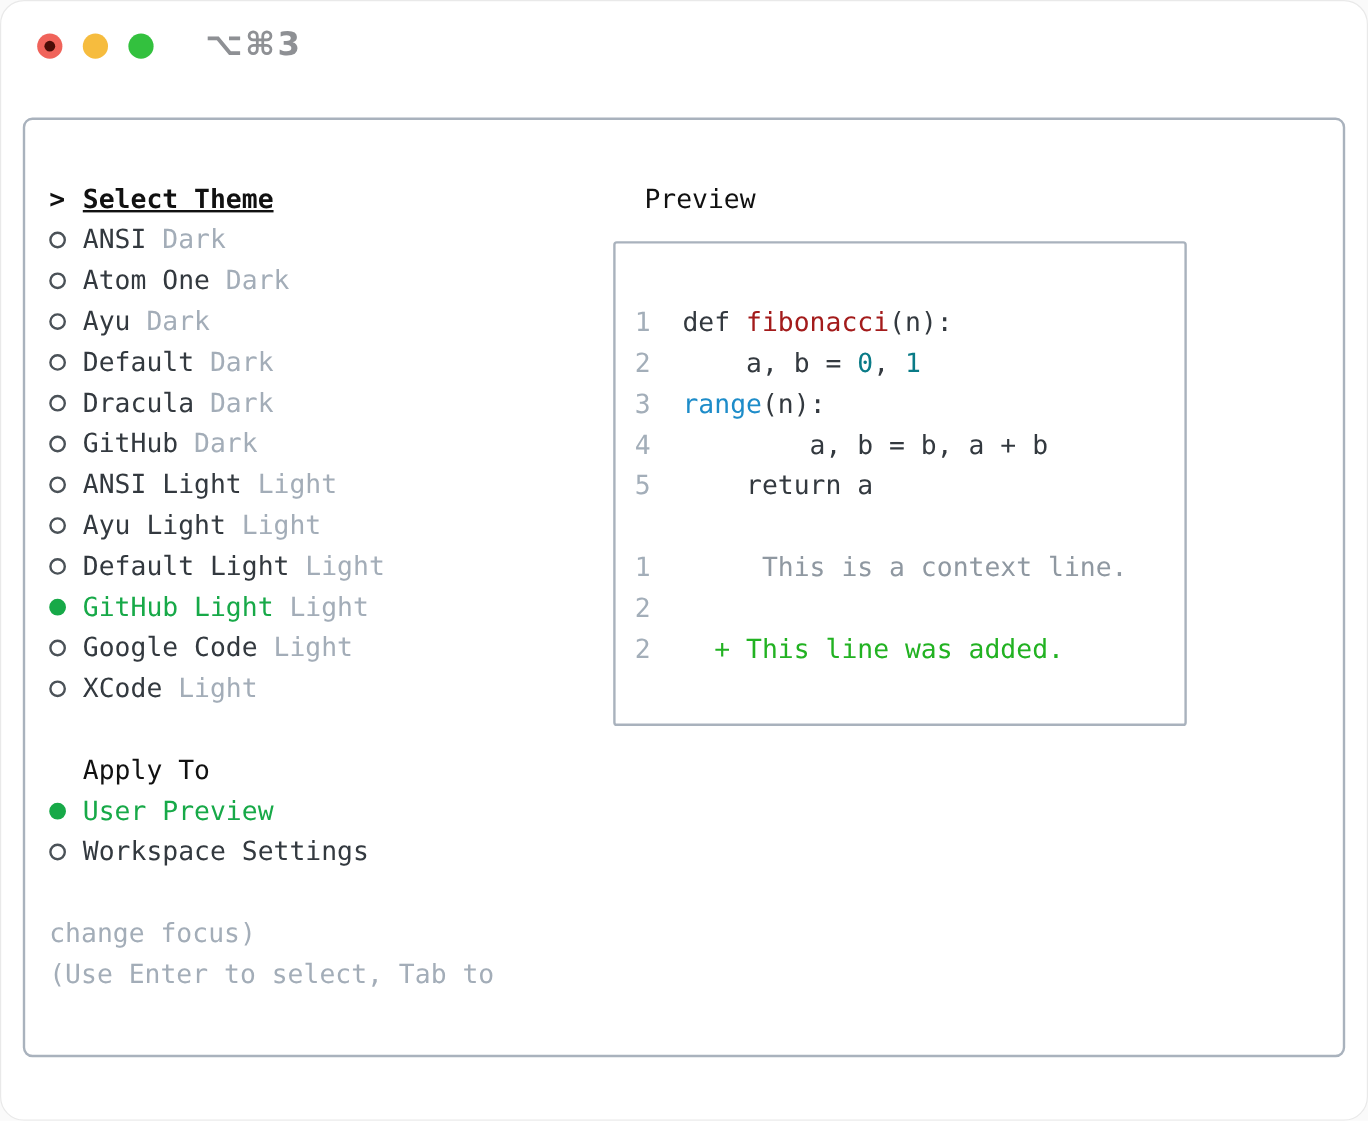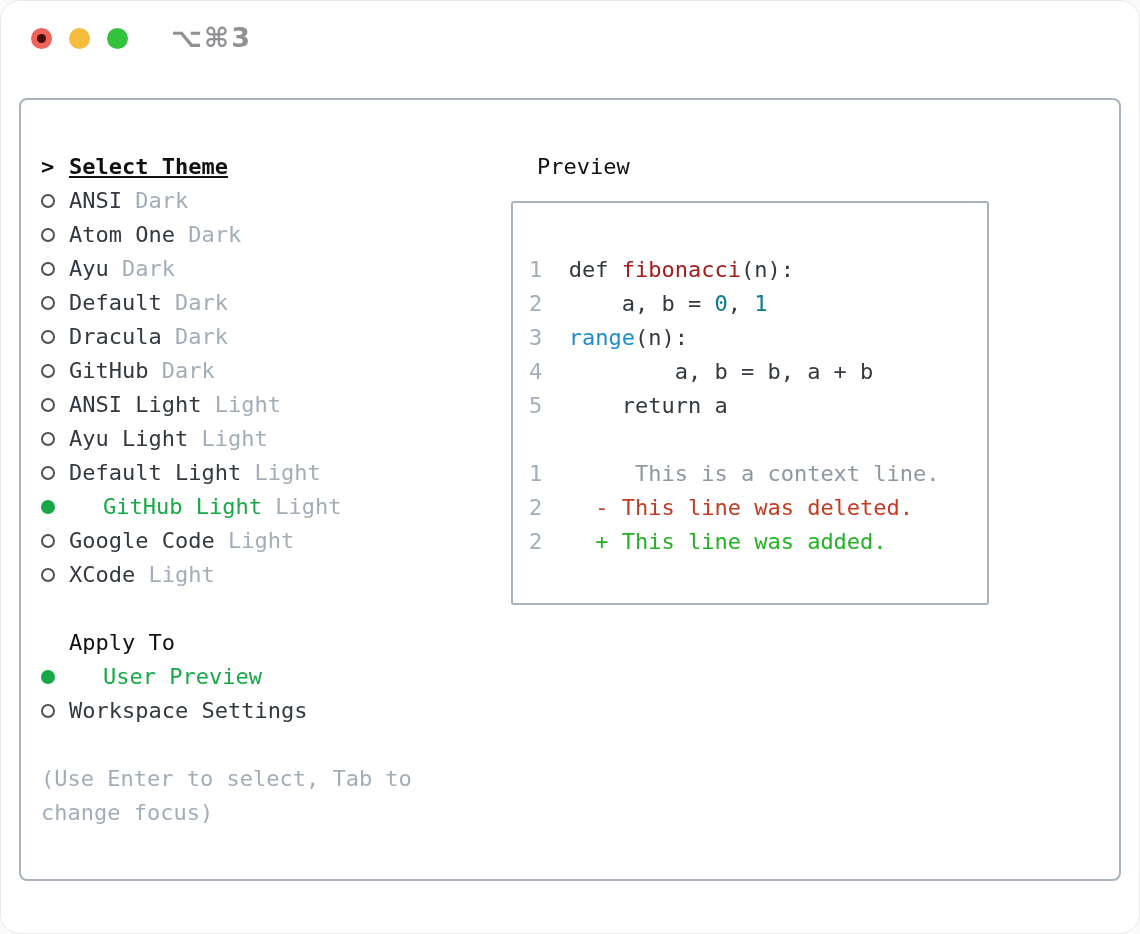--- a/index.html
+++ b/index.html
@@ -48,21 +48,21 @@
   .marker{display:inline-block;width:28px;flex:none;}
   .heading{font-weight:bold;color:var(--heading-black);text-decoration:underline;}
   .marker-char{font-weight:bold;color:var(--heading-black);}
   .circle{
     display:inline-block;width:14px;height:14px;border-radius:50%;
     border:2px solid #4b5258;margin-top:1px;
   }
   .selected .circle{border-color:var(--accent-green);background:var(--accent-green);}
   .t-name{color:var(--code-default);}
   .t-variant{color:var(--muted-gray);margin-left:1ch;}
-  .selected .t-name,.selected .opt-label{color:var(--accent-green);margin-left:34px;}
+  .selected .t-name,.selected .opt-label{color:var(--accent-green);}
   .opt-label{color:var(--code-default);}
   .spacer{height:34px;}
   .subheading{color:var(--heading-black);padding-left:28px;}
   .hint{color:var(--muted-gray);white-space:pre;}
   .theme-row,.apply-row{cursor:pointer;}
   
   .preview-heading{font-weight:normal;color:var(--heading-black);height:34px;margin-left:36px;}
   .preview-box{
     margin-top:17px;margin-left:10px;width:478px;height:404px;
     border:2px solid var(--border-gray);border-radius:3px;background:#fff;
@@ -121,33 +121,33 @@
         <span class="subheading">Apply To</span>
       </div>
 
       <div id="apply-list">
           <div class="row apply-row selected"><span class="marker"><span class="circle"></span></span><span class="opt-label">User Preview</span></div>
           <div class="row apply-row"><span class="marker"><span class="circle"></span></span><span class="opt-label">Workspace Settings</span></div>
         </div>
 
       <div class="spacer"></div>
 
+      <div class="row hint">change focus)</div>
       <div class="row hint">(Use Enter to select, Tab to</div>
-      <div class="row hint">change focus)</div>
     </div>
 
     <div class="right-col">
       <div class="preview-heading">Preview</div>
       <div class="preview-box" id="preview-box">
           <div class="code-line"><span class="ln">1</span><span class="seg-code">def </span><span class="seg-function">fibonacci</span><span class="seg-code">(n):</span></div>
           <div class="code-line"><span class="ln">2</span><span class="seg-code">    a, b = </span><span class="seg-number">0</span><span class="seg-code">, </span><span class="seg-number">1</span></div>
           <div class="code-line"><span class="ln">3</span><span class="seg-builtin">range</span><span class="seg-code">(n):</span></div>
           <div class="code-line"><span class="ln">4</span><span class="seg-code">        a, b = b, a + b</span></div>
           <div class="code-line"><span class="ln">5</span><span class="seg-code">    return a</span></div>
           <div class="code-line"><span class="ln"></span></div>
           <div class="code-line"><span class="ln">1</span><span class="seg-context">     This is a context line.</span></div>
-          <div class="code-line"><span class="ln">2</span><span class="seg-deleted">  - This line was deleted.</span></div>
+          <div class="code-line"><span class="ln">2</span></div>
           <div class="code-line"><span class="ln">2</span><span class="seg-added">  + This line was added.</span></div>
         </div>
     </div>
 
   </div>
 </div>
 
 </body></html>

